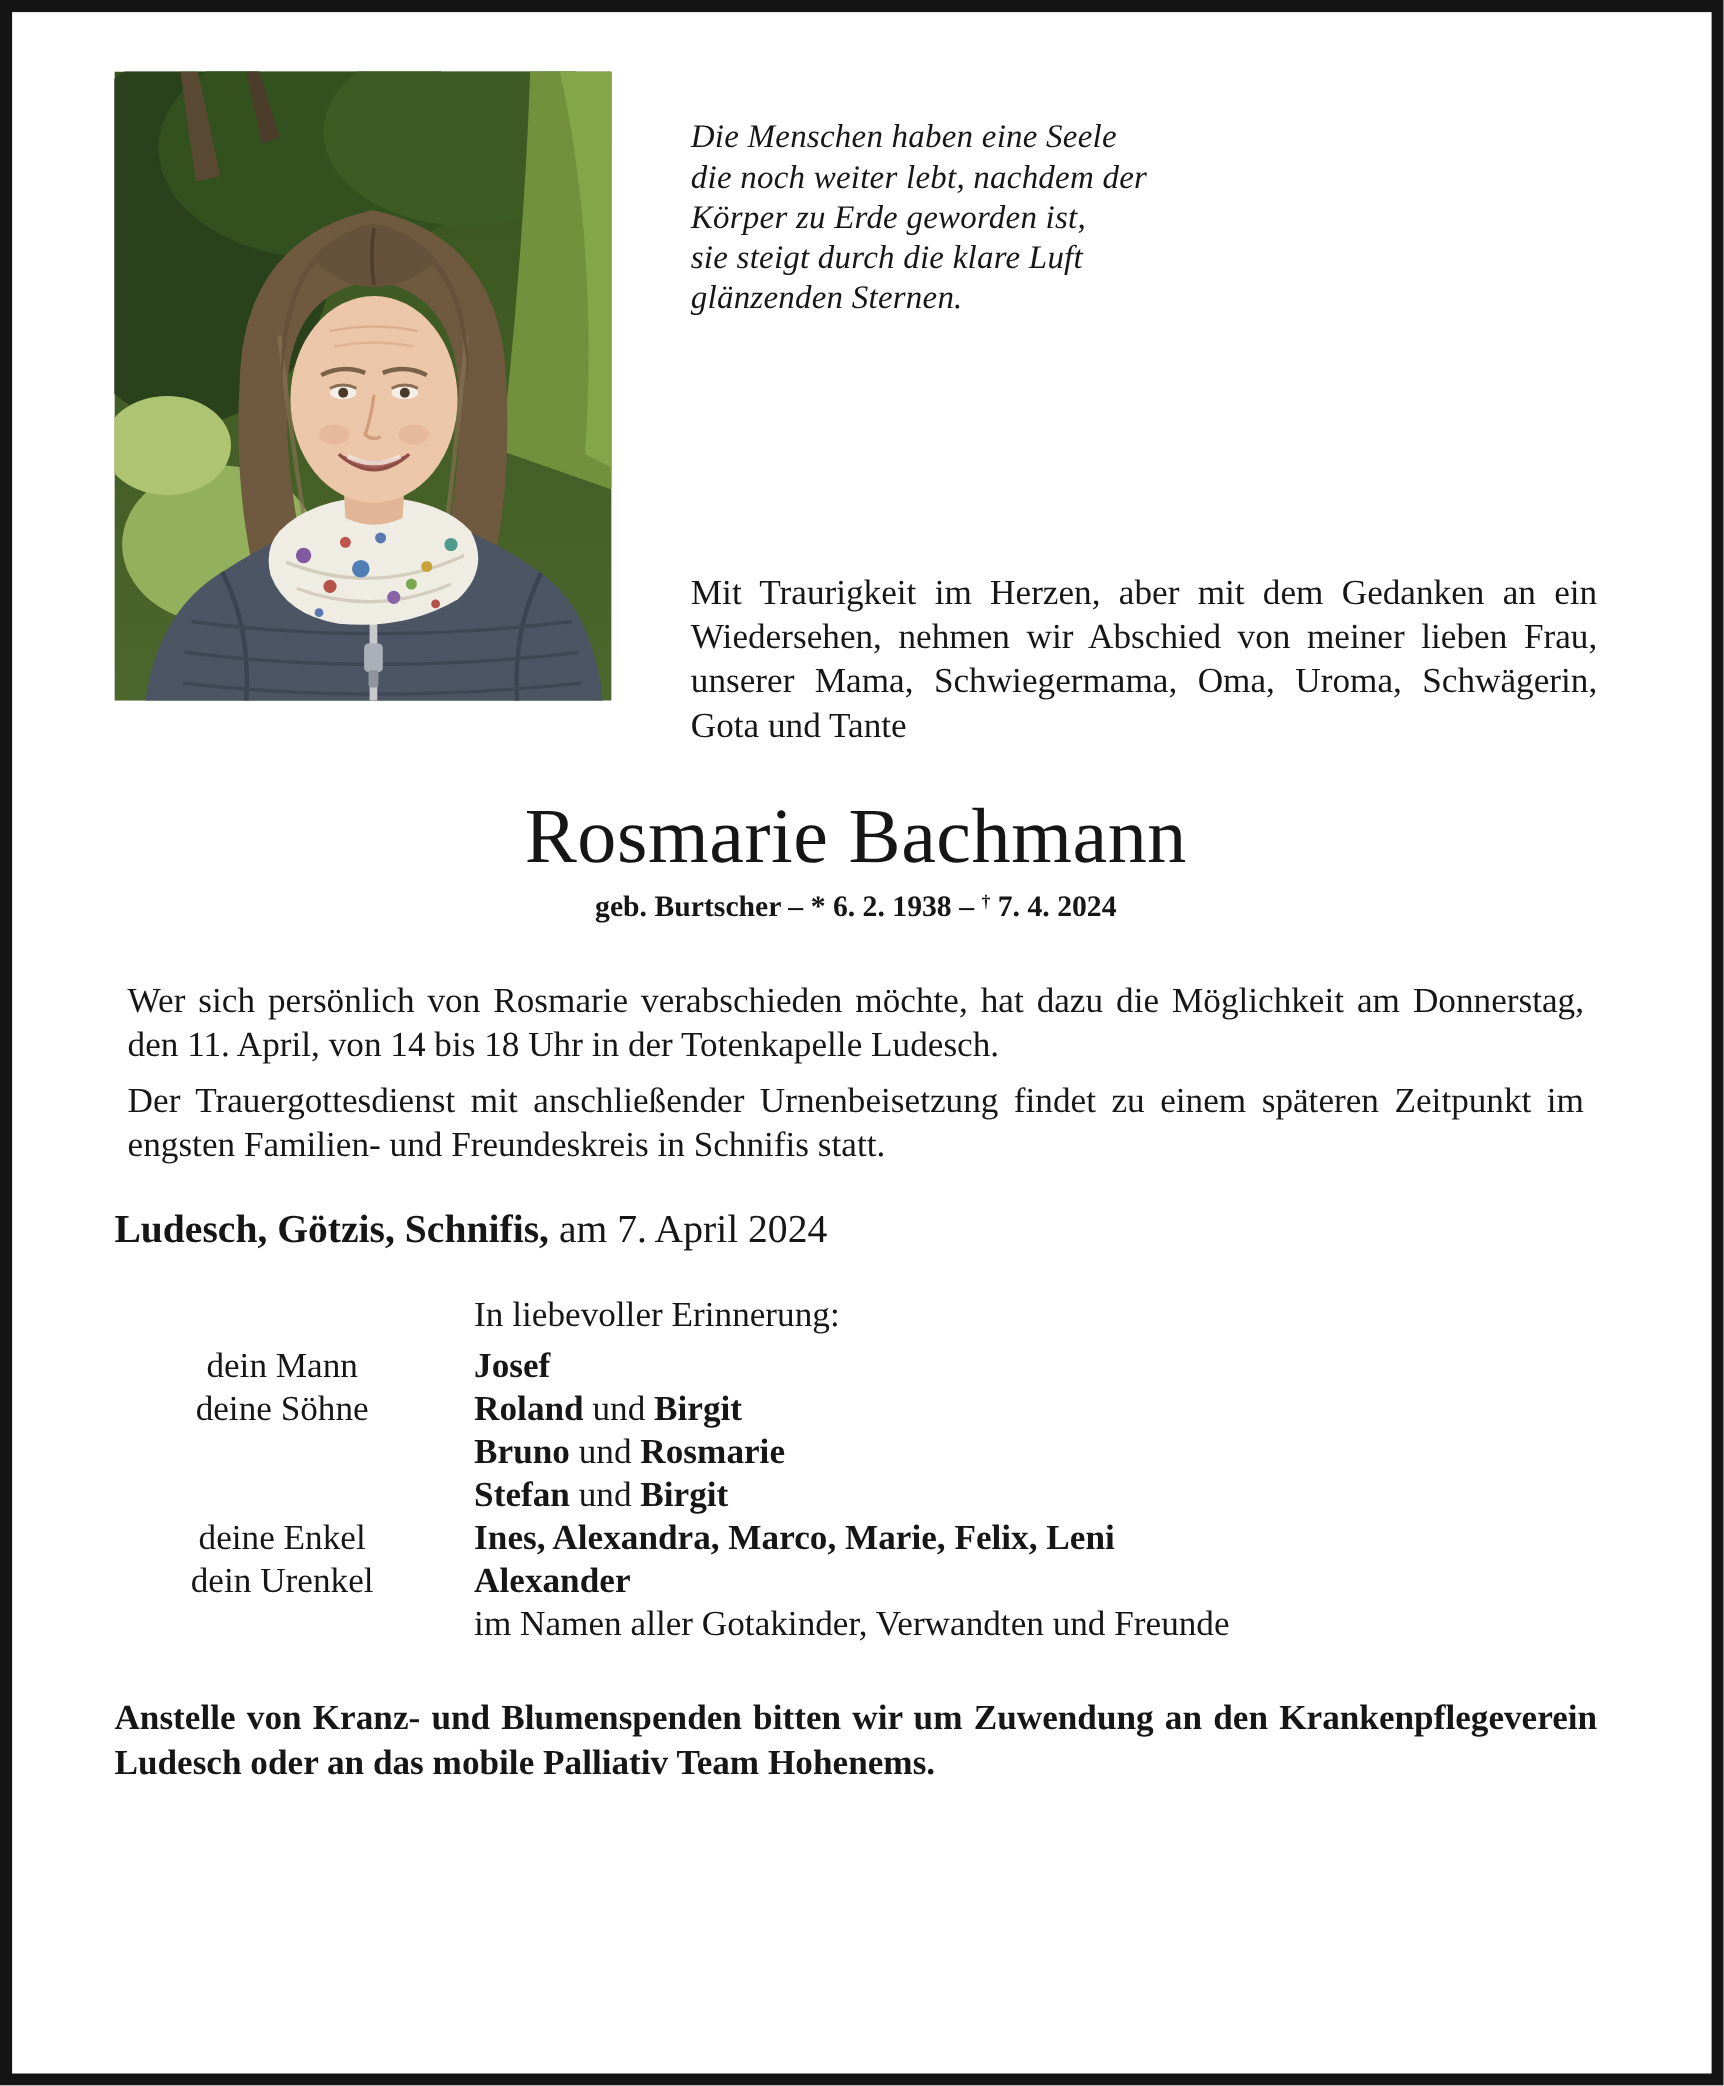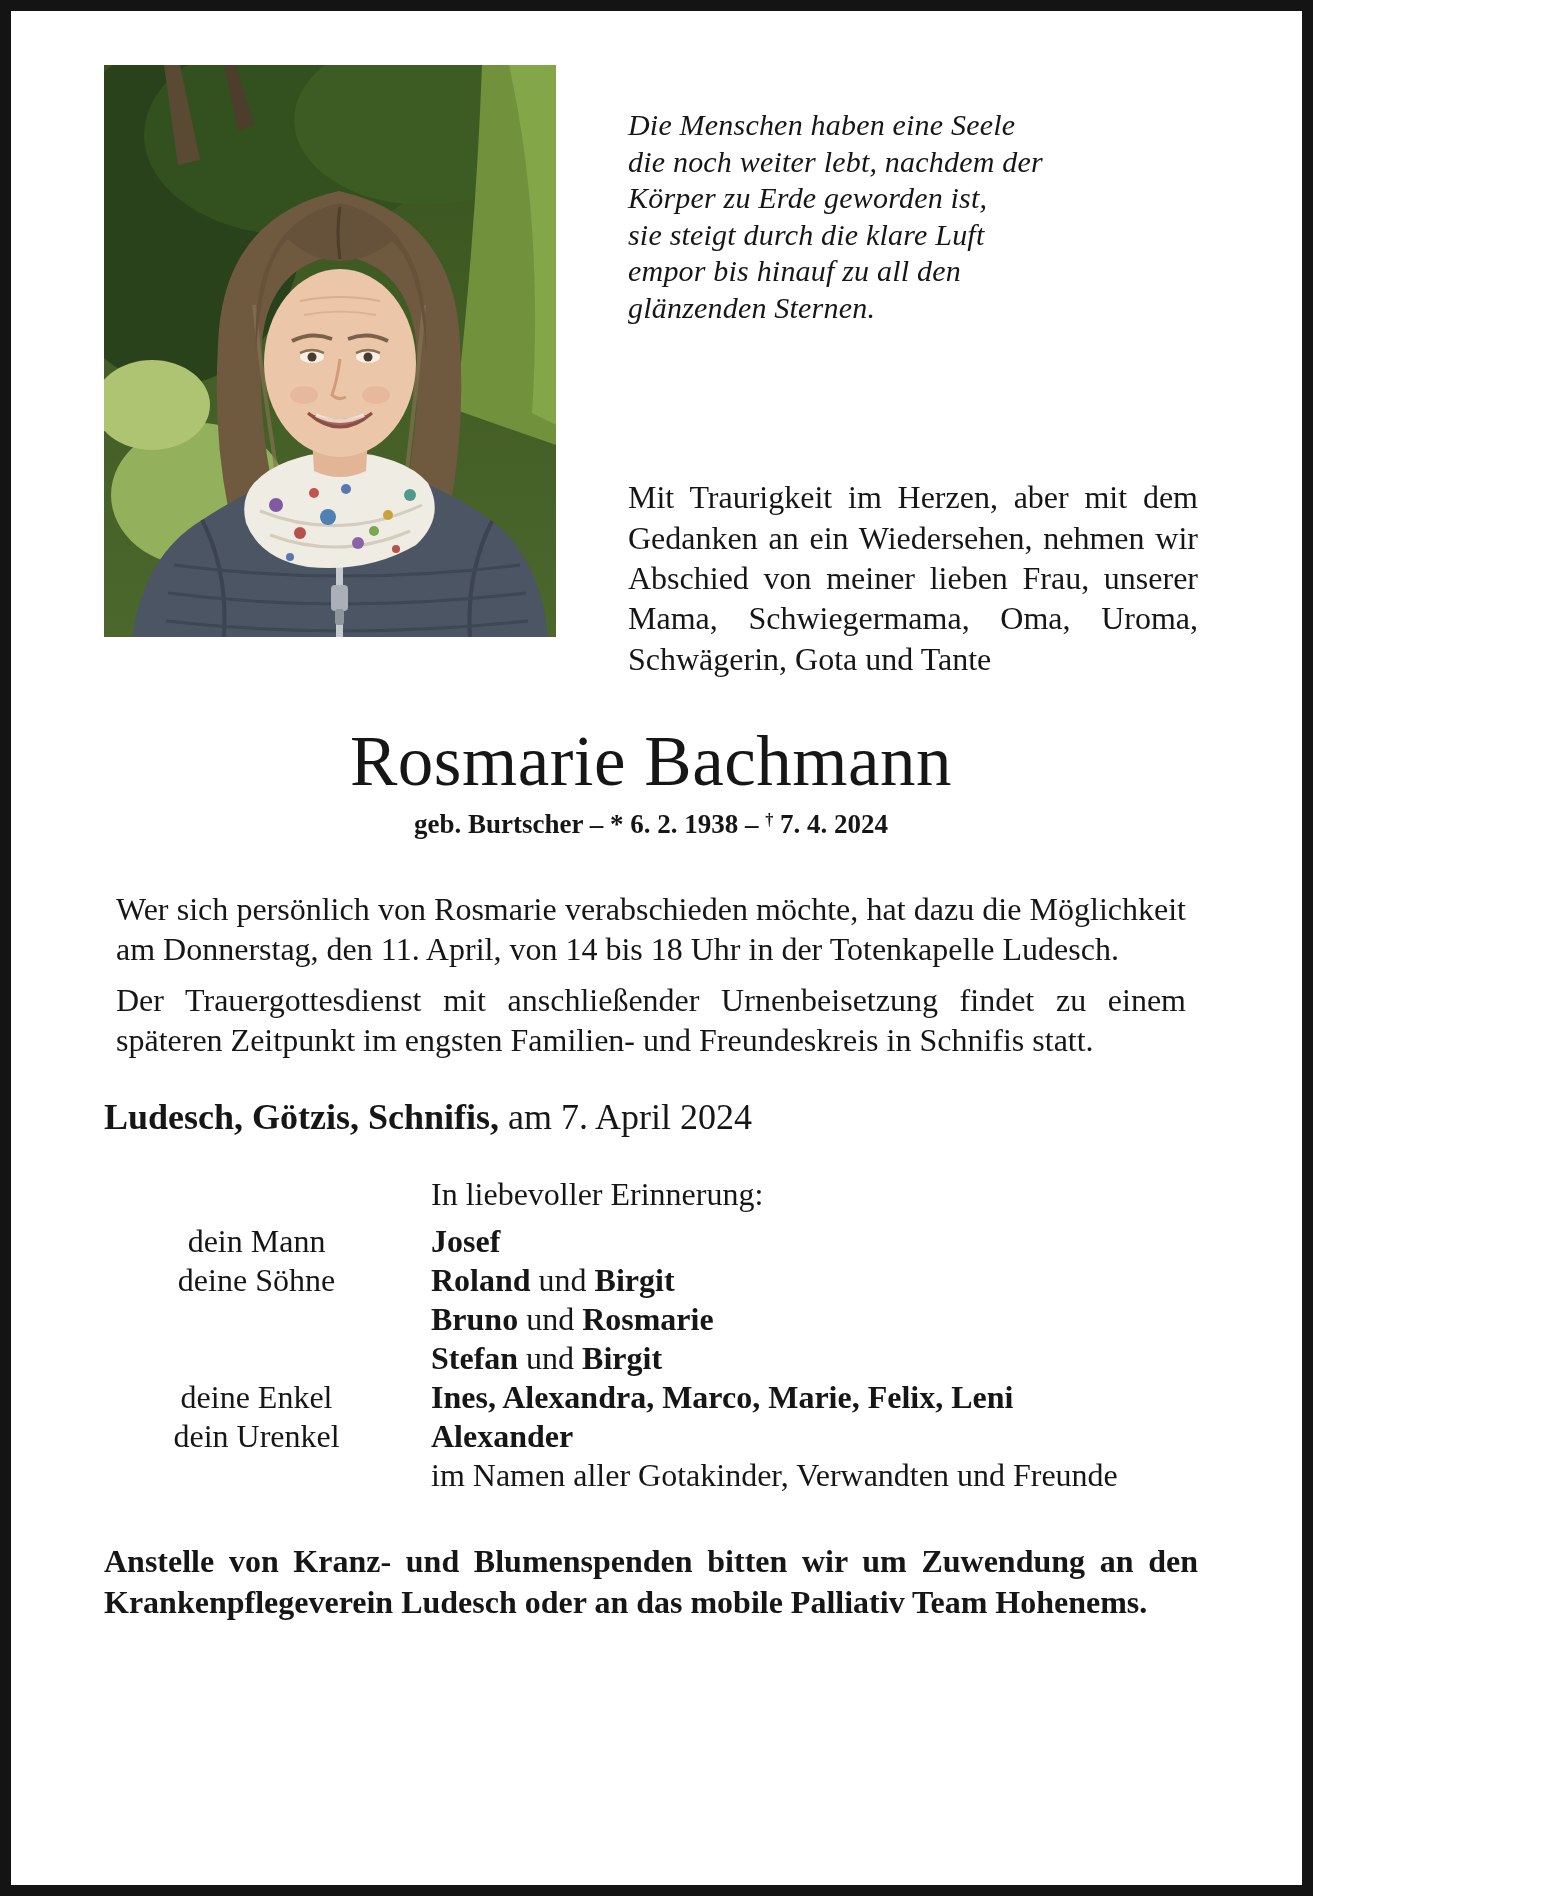--- a/index.html
+++ b/index.html
@@ -2,21 +2,21 @@
 <html lang="de"><head>
 <meta charset="utf-8">
 <style>
   html, body {
     margin: 0;
     padding: 0;
     background: #ffffff;
   }
   .page {
     position: relative;
-    width: 1313px;
+    width: 1567px;
     height: 1896px;
     box-sizing: border-box;
     border: 11px solid #141414;
     background: #ffffff;
     color: #161616;
     font-family: "Liberation Serif", "DejaVu Serif", serif;
     padding: 54px 104px 0 93px;
     overflow: hidden;
   }
   
@@ -204,21 +204,20 @@
         <path d="M236 142 Q232 168 236 194" stroke="#4f3e2c" stroke-width="3" fill="none"></path>
       </svg>
     </div>
 
     <div class="right-col">
       <div class="poem">
         <div>Die Menschen haben eine Seele</div>
         <div>die noch weiter lebt, nachdem der</div>
         <div>Körper zu Erde geworden ist,</div>
         <div>sie steigt durch die klare Luft</div>
-        <div>empor bis hinauf zu all den</div>
         <div>glänzenden Sternen.</div>
       </div>
       <p class="intro-text">Mit Traurigkeit im Herzen, aber mit dem Gedanken an ein Wiedersehen, nehmen wir Abschied von meiner lieben Frau, unserer Mama, Schwiegermama, Oma, Uroma, Schwägerin, Gota und Tante</p>
     </div>
   </div>
 
   <h1 class="deceased-name">Rosmarie Bachmann</h1>
   <div class="life-dates">
     <span>geb. Burtscher – </span><span>*</span><span> 6. 2. 1938 – </span><span class="sym-dagger">†</span><span> 7. 4. 2024</span>
   </div>

